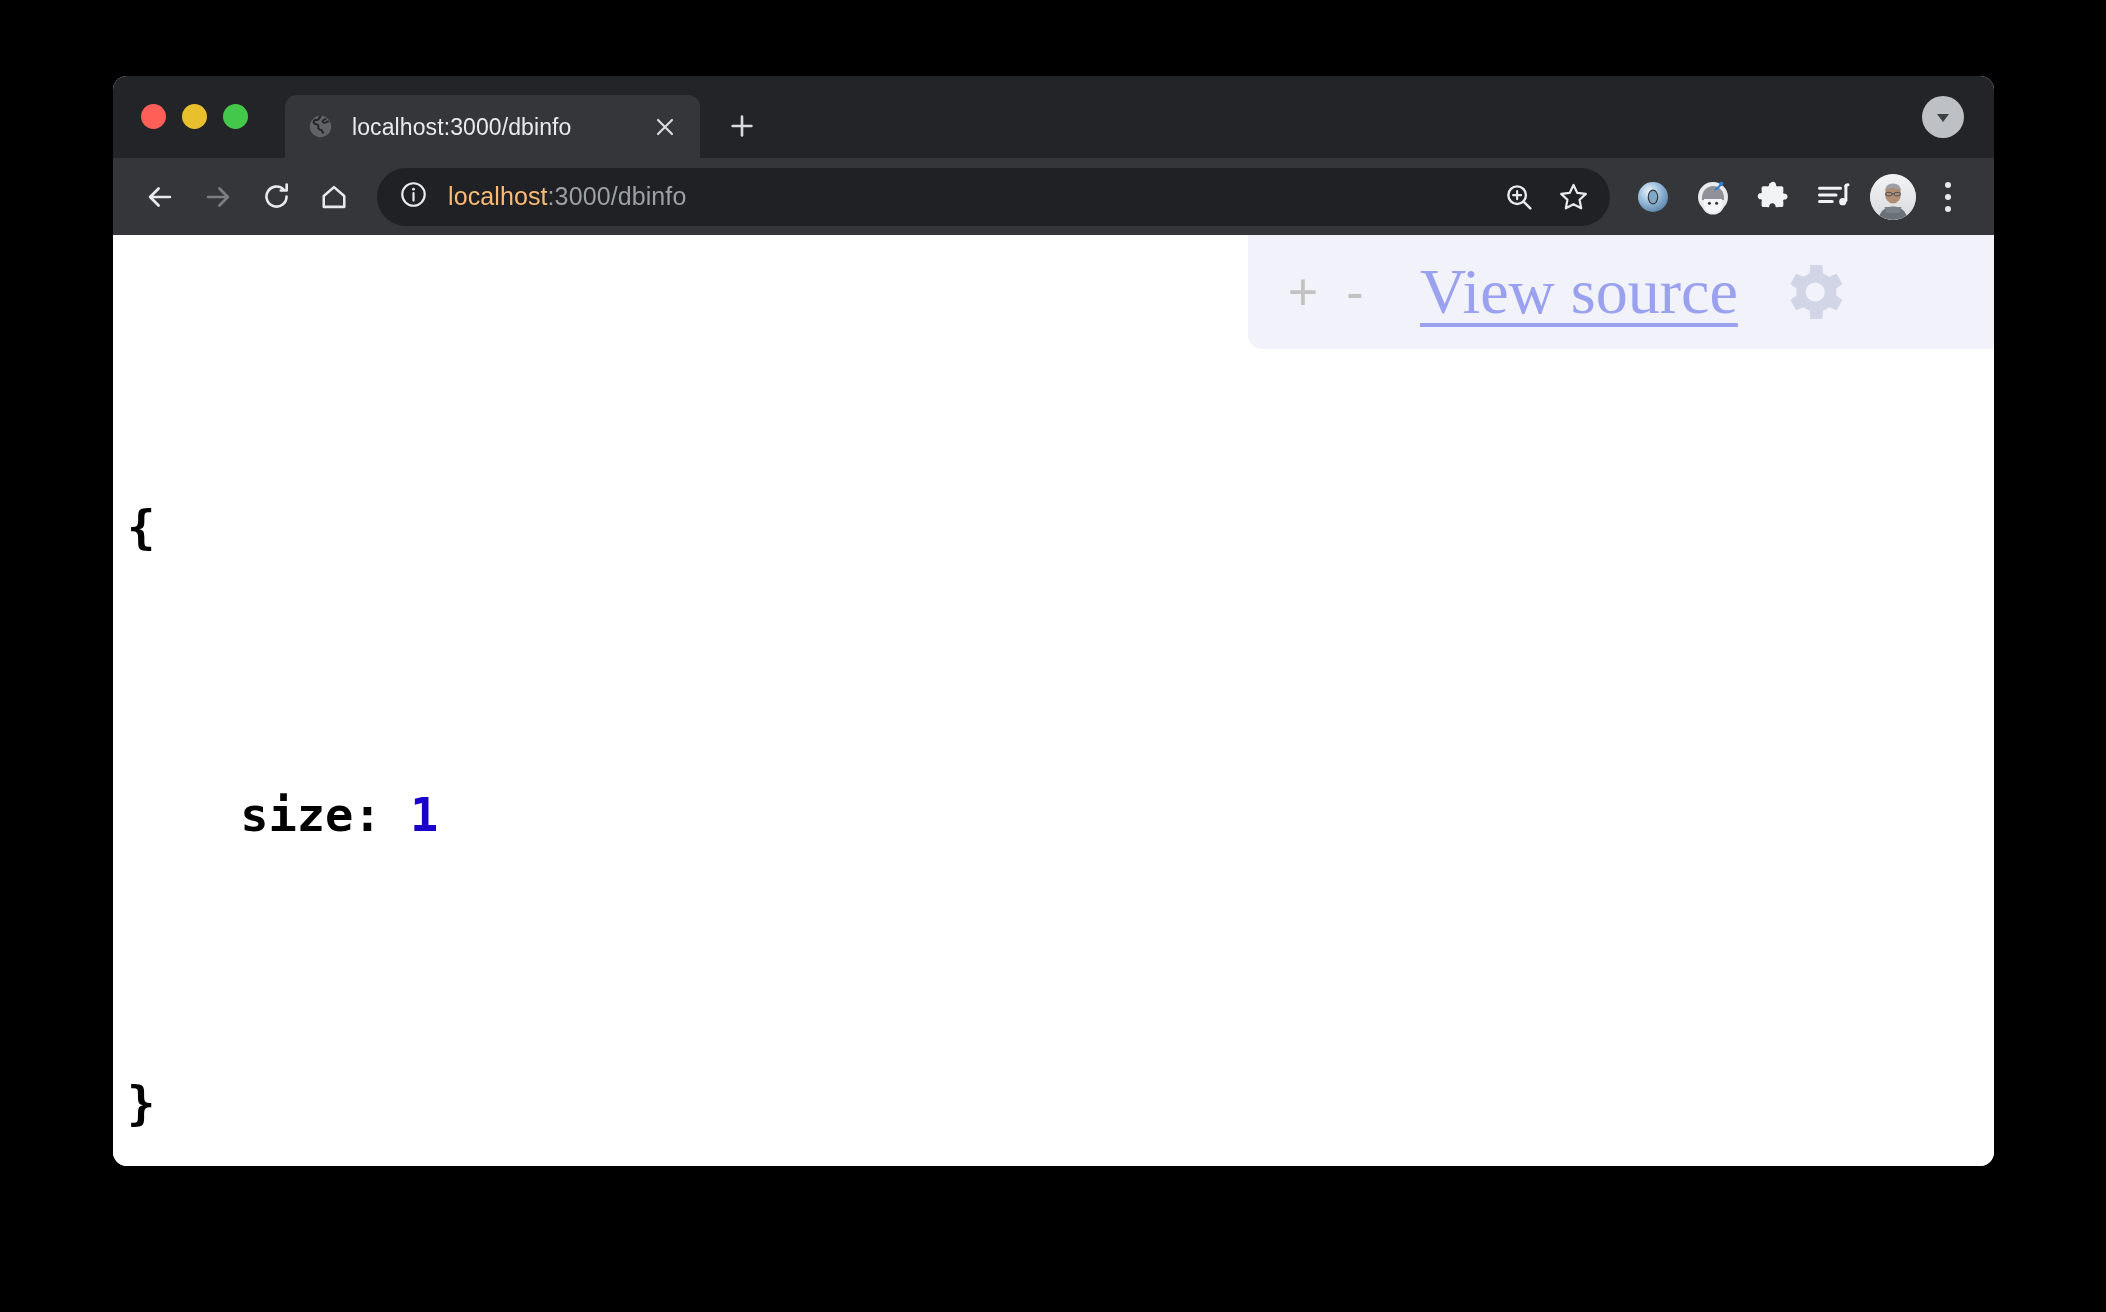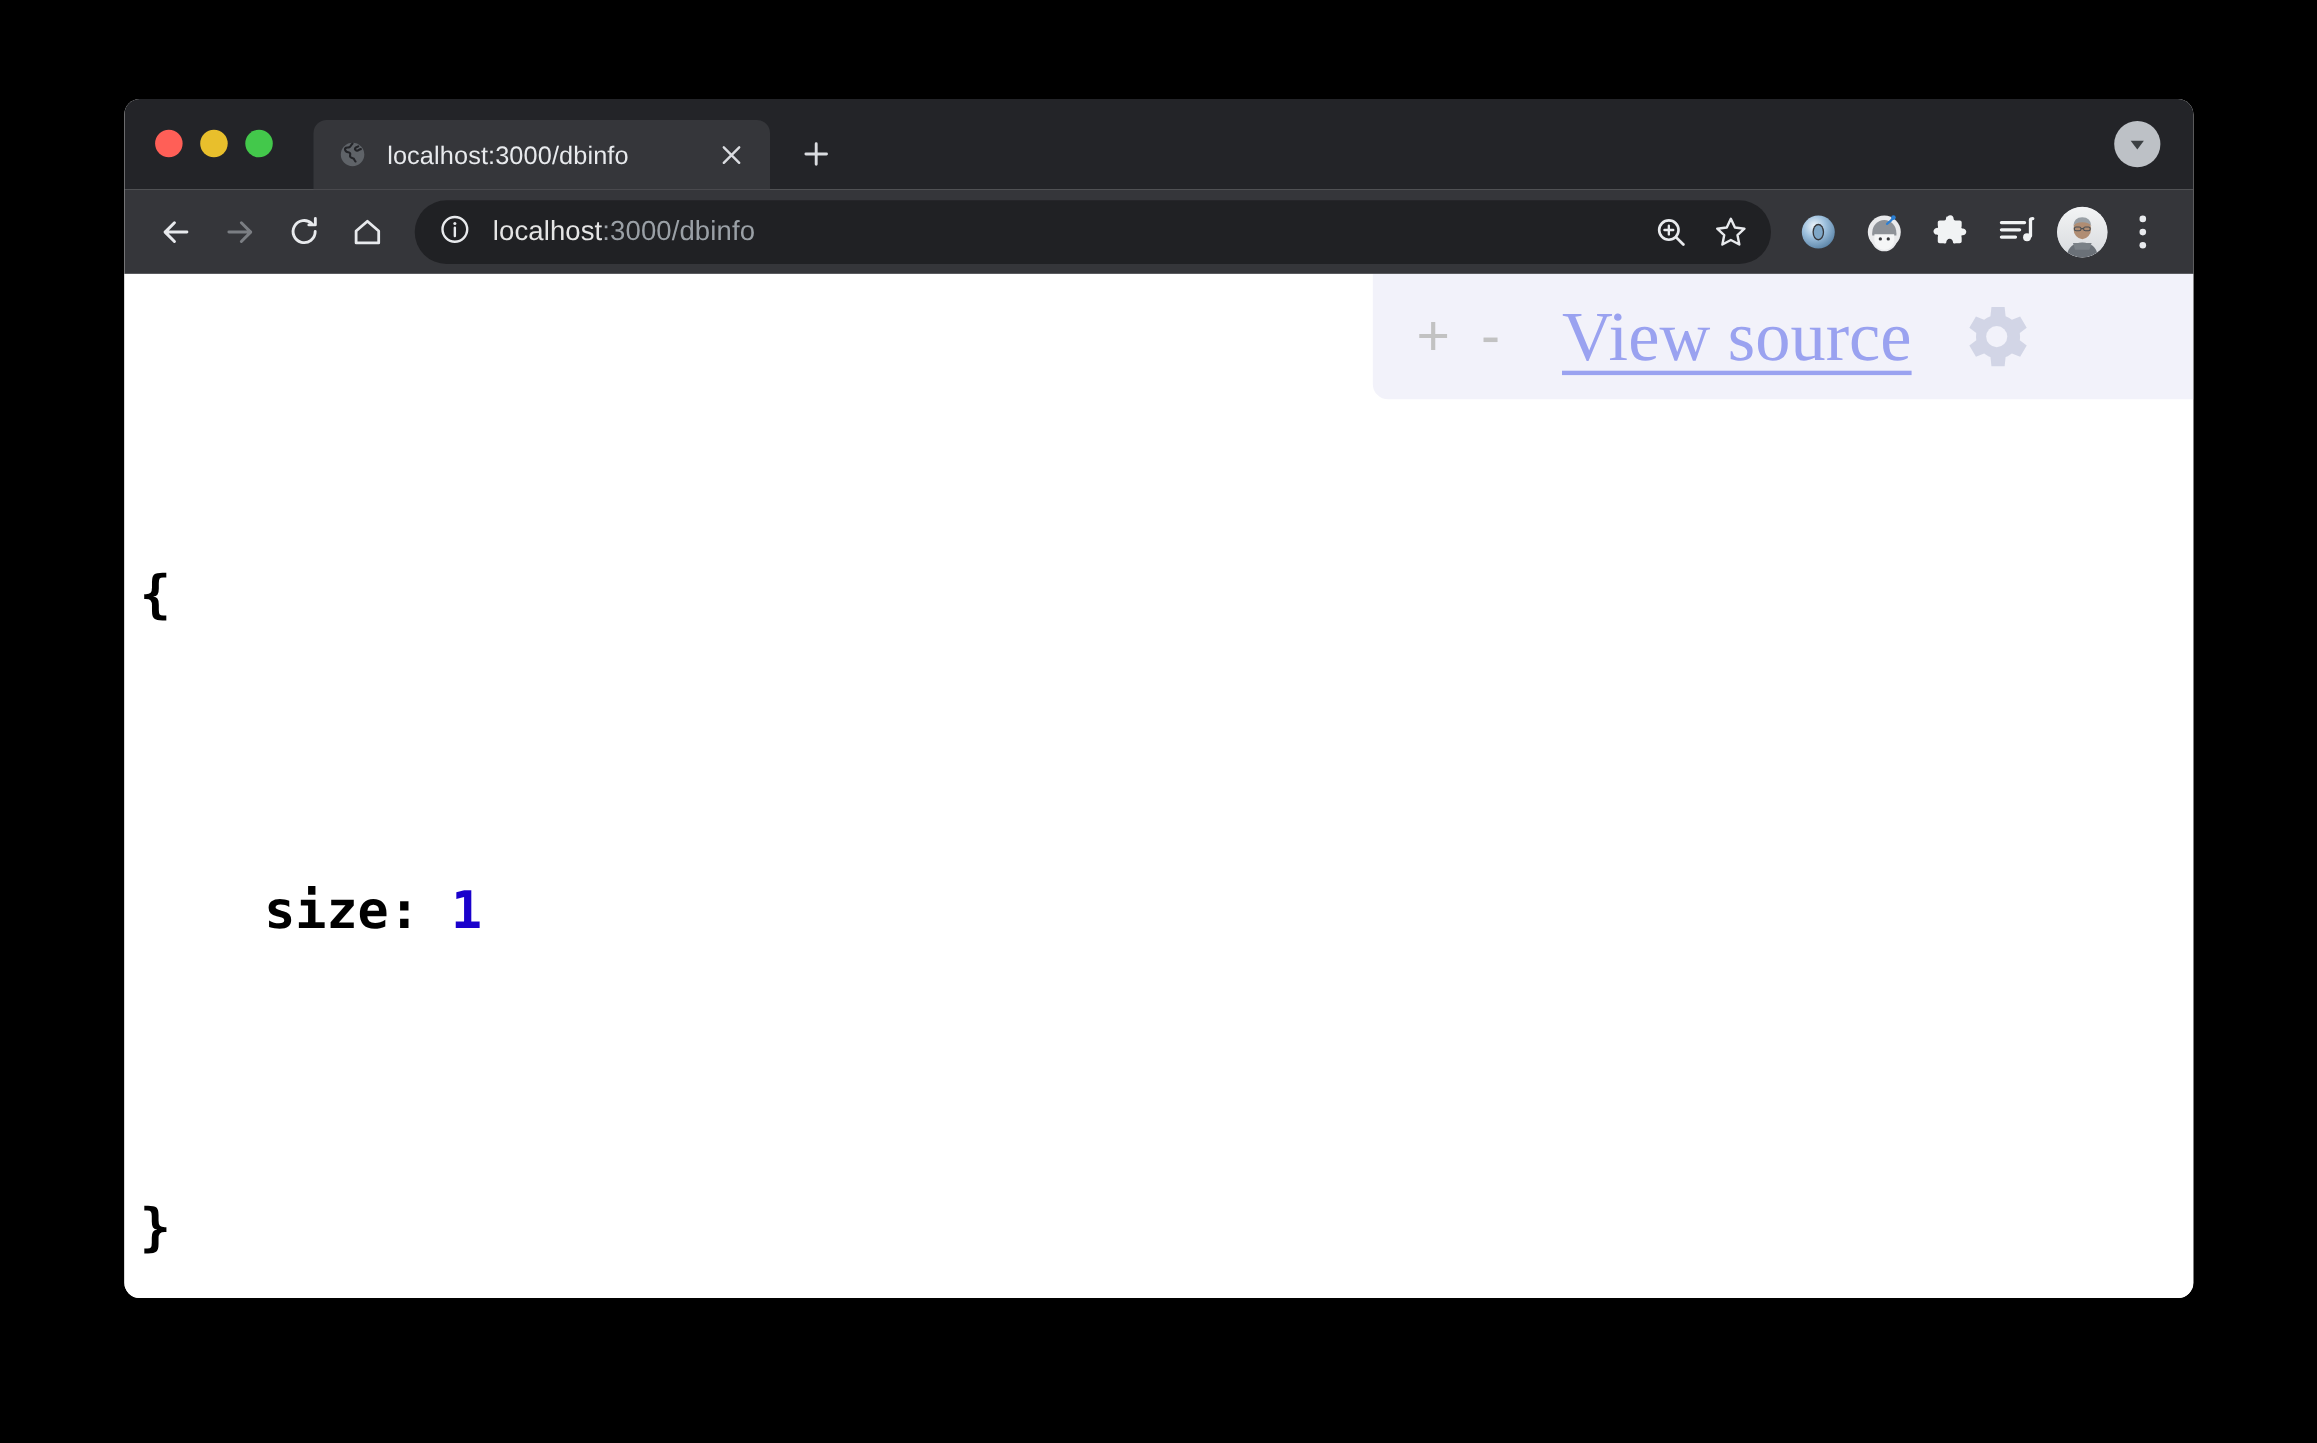--- a/index.html
+++ b/index.html
@@ -10,21 +10,21 @@
     height: 1312px;
     background: #000000;
     overflow: hidden;
     font-family: "Liberation Sans", sans-serif;
   }
 
   
   .browser-window {
     position: absolute;
     left: 113px;
-    top: 90px;
+    top: 76px;
     width: 1881px;
     height: 1090px;
     border-radius: 14px;
     overflow: hidden;
     background: #ffffff;
     display: flex;
     flex-direction: column;
   }
 
   
@@ -127,21 +127,21 @@
   .info-icon { flex: 0 0 auto; width: 29px; height: 29px; color: #e8eaed; }
   .url {
     margin-left: 20px;
     font-size: 25px;
     color: #9aa0a6;
     white-space: nowrap;
     letter-spacing: .1px;
     flex: 1 1 auto;
     overflow: hidden;
   }
-  .url .host { color: #e5e5e5; }
+  .url .host { color: #fdba74; }
 
   .omni-action {
     width: 54px; height: 54px;
     display: flex; align-items: center; justify-content: center;
     color: #e8eaed;
     border-radius: 50%;
     flex: 0 0 auto;
   }
 
   .ext-btn {

